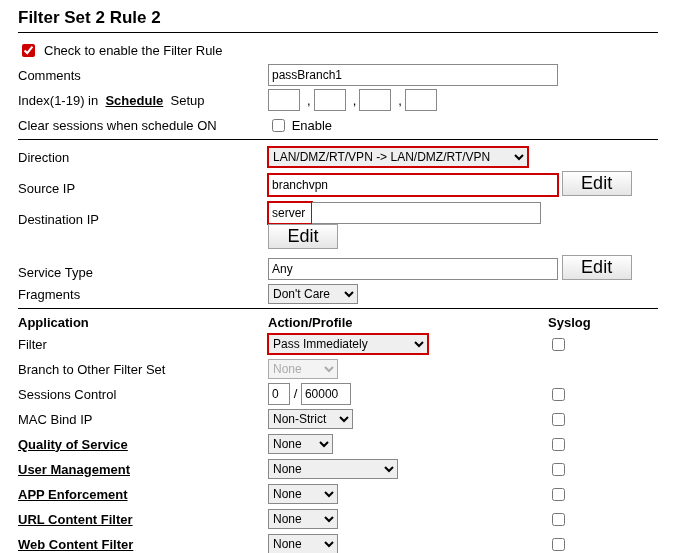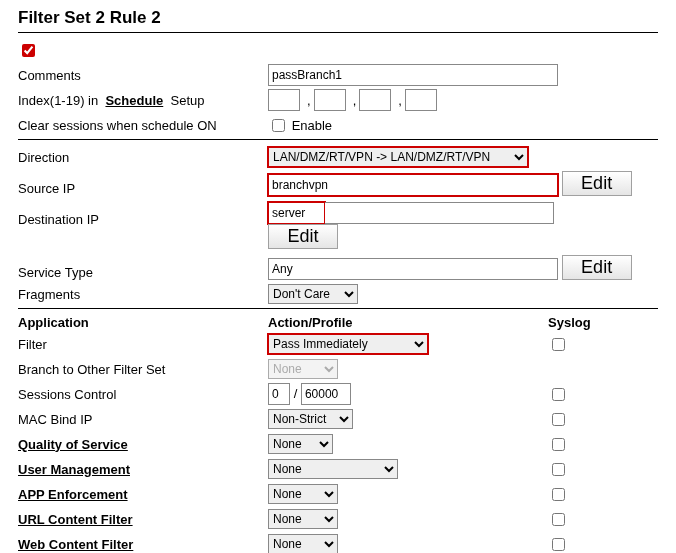--- a/index.html
+++ b/index.html
@@ -87,20 +87,21 @@
   }
 </style>
 </head>
 <body>
 
 <div class="title">Filter Set 2 Rule 2</div>
 <hr>
 
 <div class="row indent-check">
   <input type="checkbox" checked="" class="chk-red" style="">
+  <span>Check to enable the Filter Rule</span>
 </div>
 
 <div class="row">
   <span class="label-col">Comments</span>
   <input type="text" class="txt-wide" value="passBranch1" style="">
 </div>
 
 <div class="row">
   <span class="label-col">
     <span>Index(1-19) in</span>&nbsp;
@@ -136,21 +137,21 @@
   <div class="stack">
     <input type="text" class="txt-wide hl-red" style="width: 290px;" value="branchvpn">
     <button class="edit-btn edit-under">Edit</button>
   </div>
 </div>
 
 <div class="row" style="align-items:flex-start; min-height:auto; margin-top:6px;">
   <span class="label-col" style="padding-top:10px">Destination IP</span>
   <div class="stack">
     <div>
-      <input type="text" class="hl-red" style="width: 57px;" value="server"><input type="text" style="width: 229px; border-left: none;">
+      <input type="text" class="hl-red" style="width: 44px;" value="server"><input type="text" style="width: 229px; border-left: none;">
     </div>
     <button class="edit-btn edit-under">Edit</button>
   </div>
 </div>
 
 <div class="row" style="align-items:flex-start; min-height:auto; margin-top:6px;">
   <span class="label-col" style="padding-top:10px">Service Type</span>
   <div class="stack">
     <input type="text" class="txt-wide" value="Any" style="">
     <button class="edit-btn edit-under">Edit</button>

